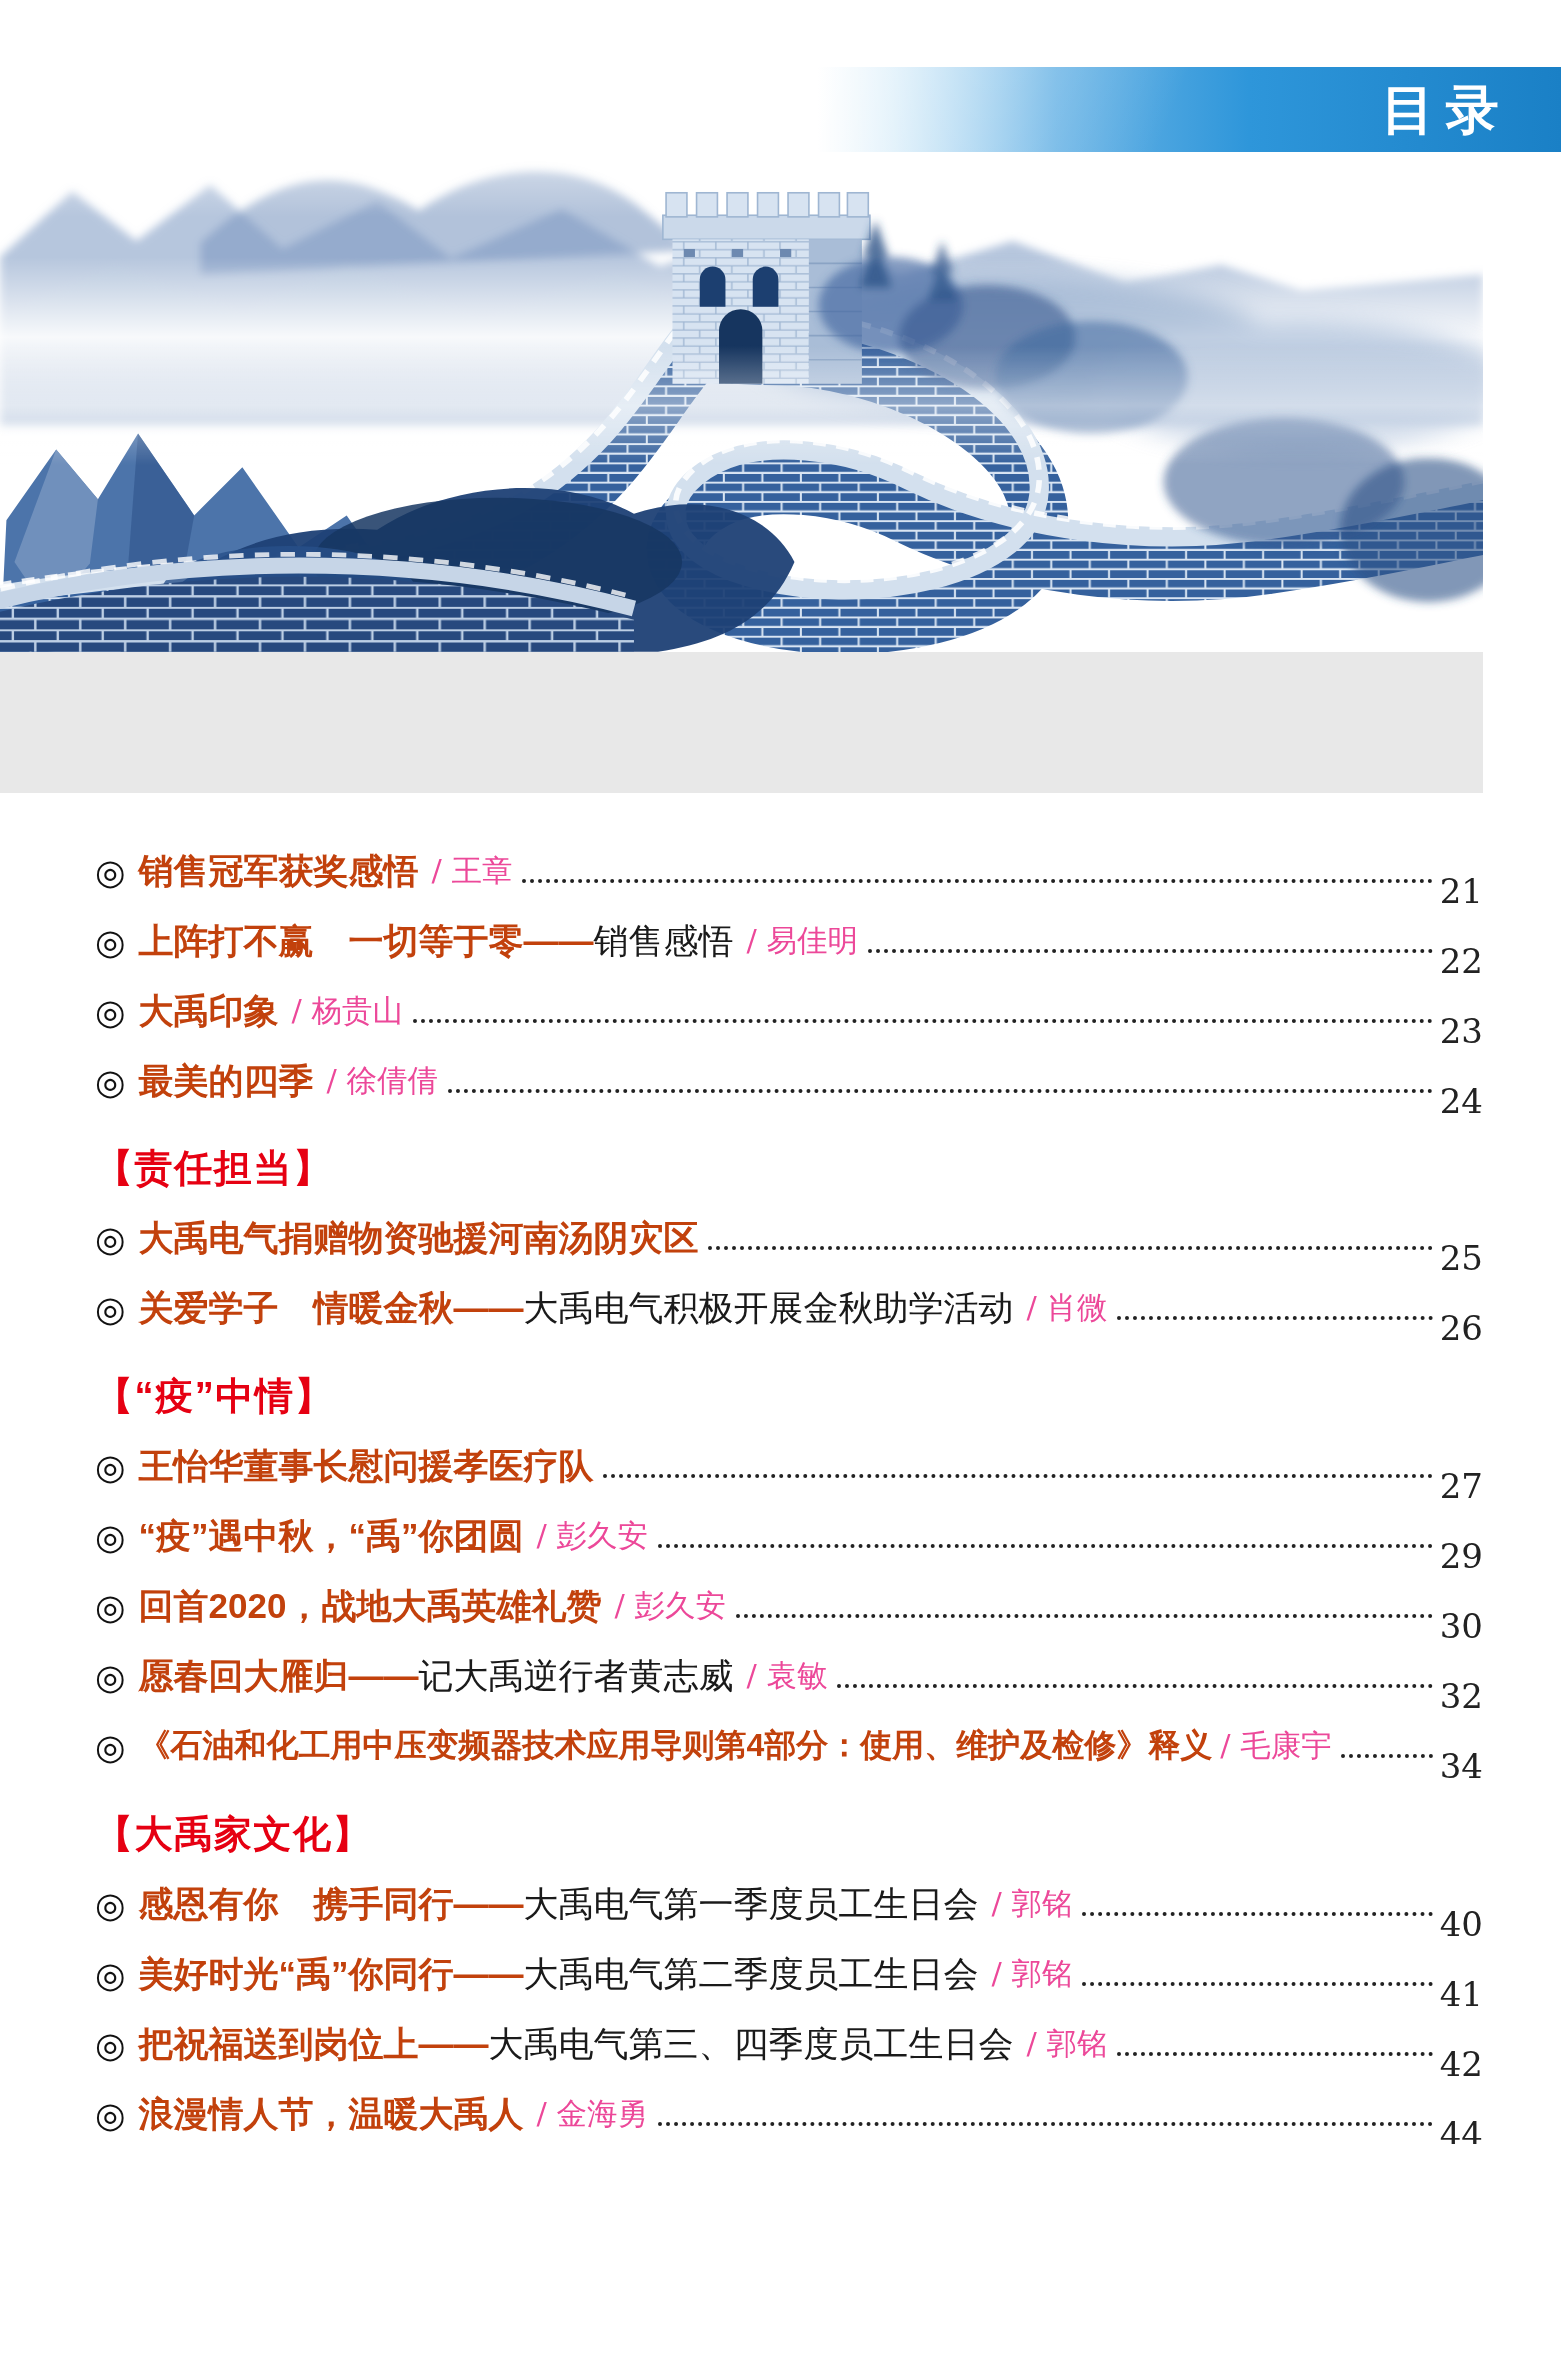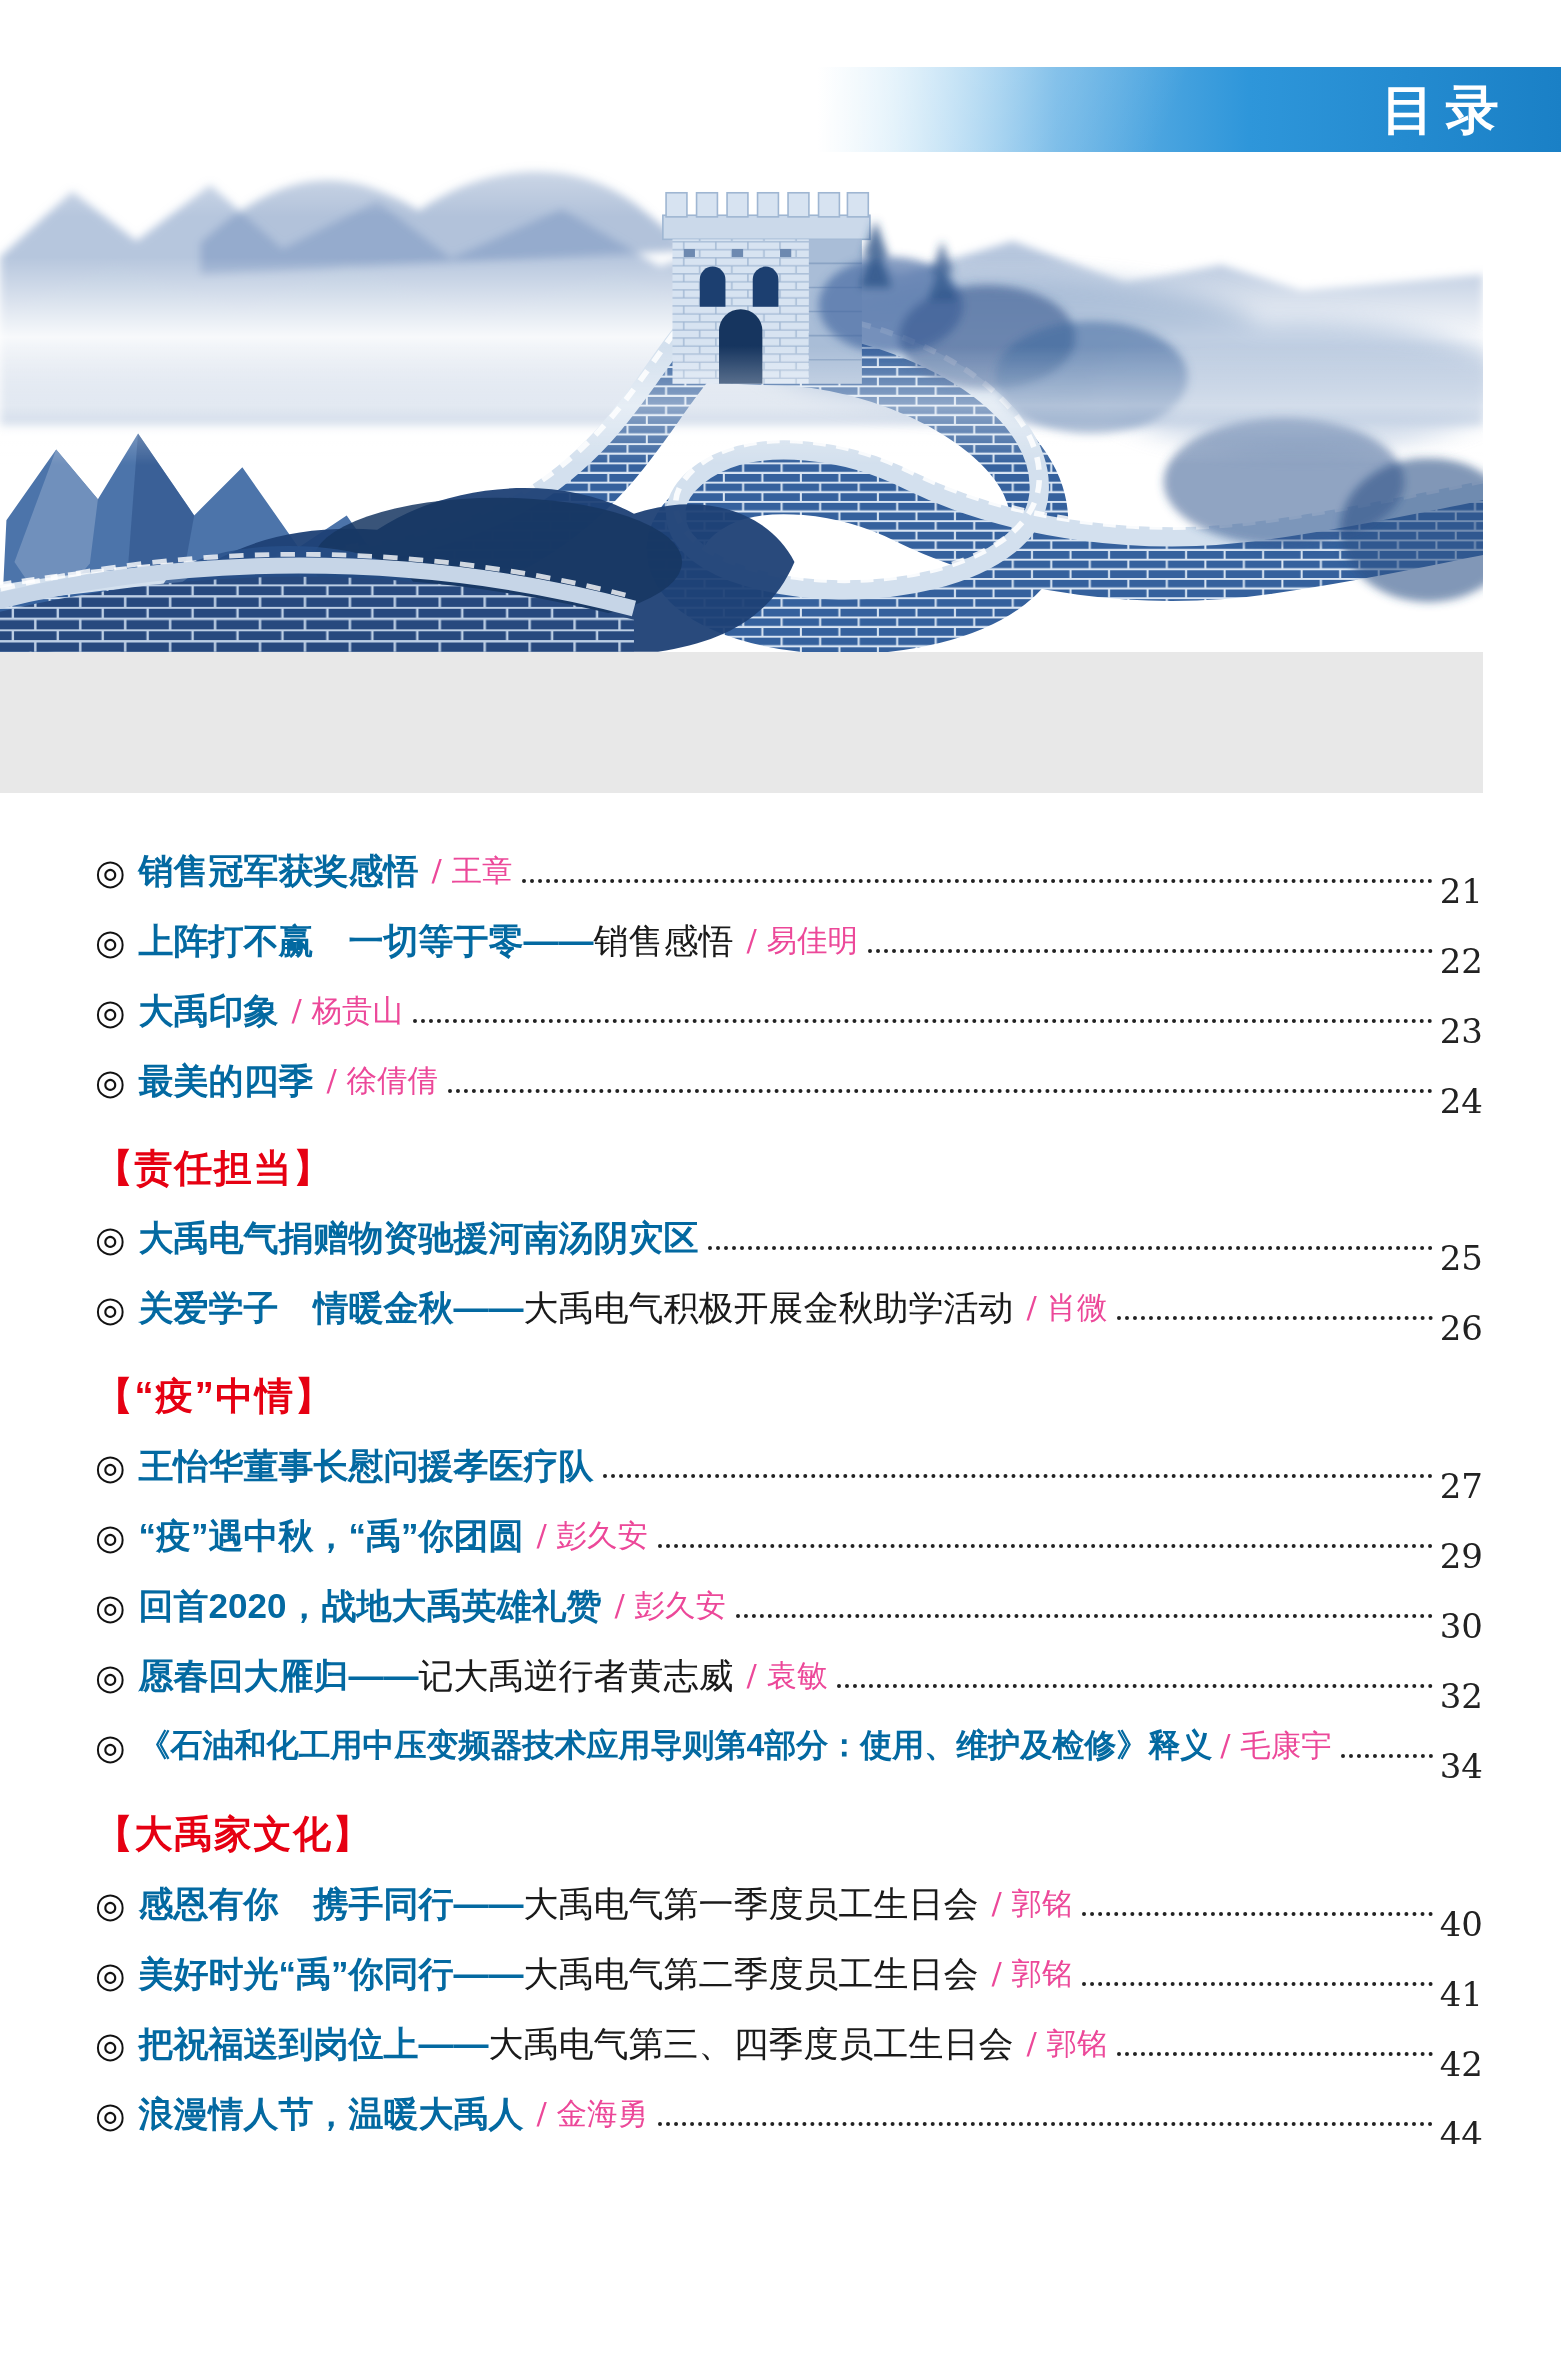--- a/index.html
+++ b/index.html
@@ -49,21 +49,21 @@
   .heading-row { margin-top:17.7px;text-align:right; }
   .section-heading {
     color:#e60012; font-size:38px; font-weight:bold; letter-spacing:1.6px;
     font-family:"Liberation Sans", sans-serif; white-space:nowrap;
   }
   .bullet {
     font-size:35px; line-height:1; color:#111111; margin-right:13px;
     flex:0 0 auto;
   }
   .t-bold {
-    font-size:35px; font-weight:bold; color:#0369a1; white-space:nowrap;
+    font-size:35px; font-weight:bold; color:#c2410c; white-space:nowrap;
     flex:0 0 auto;
   }
   .t-light {
     font-size:35px; font-weight:normal; color:#1a1a1a; white-space:nowrap;
     font-family:"DejaVu Serif","Liberation Serif",serif; flex:0 0 auto;
   }
   .author {
     font-size:30.5px; color:#ec4899; margin-left:13px; white-space:nowrap;
     font-family:"DejaVu Serif","Liberation Serif",serif; flex:0 0 auto;
   }

